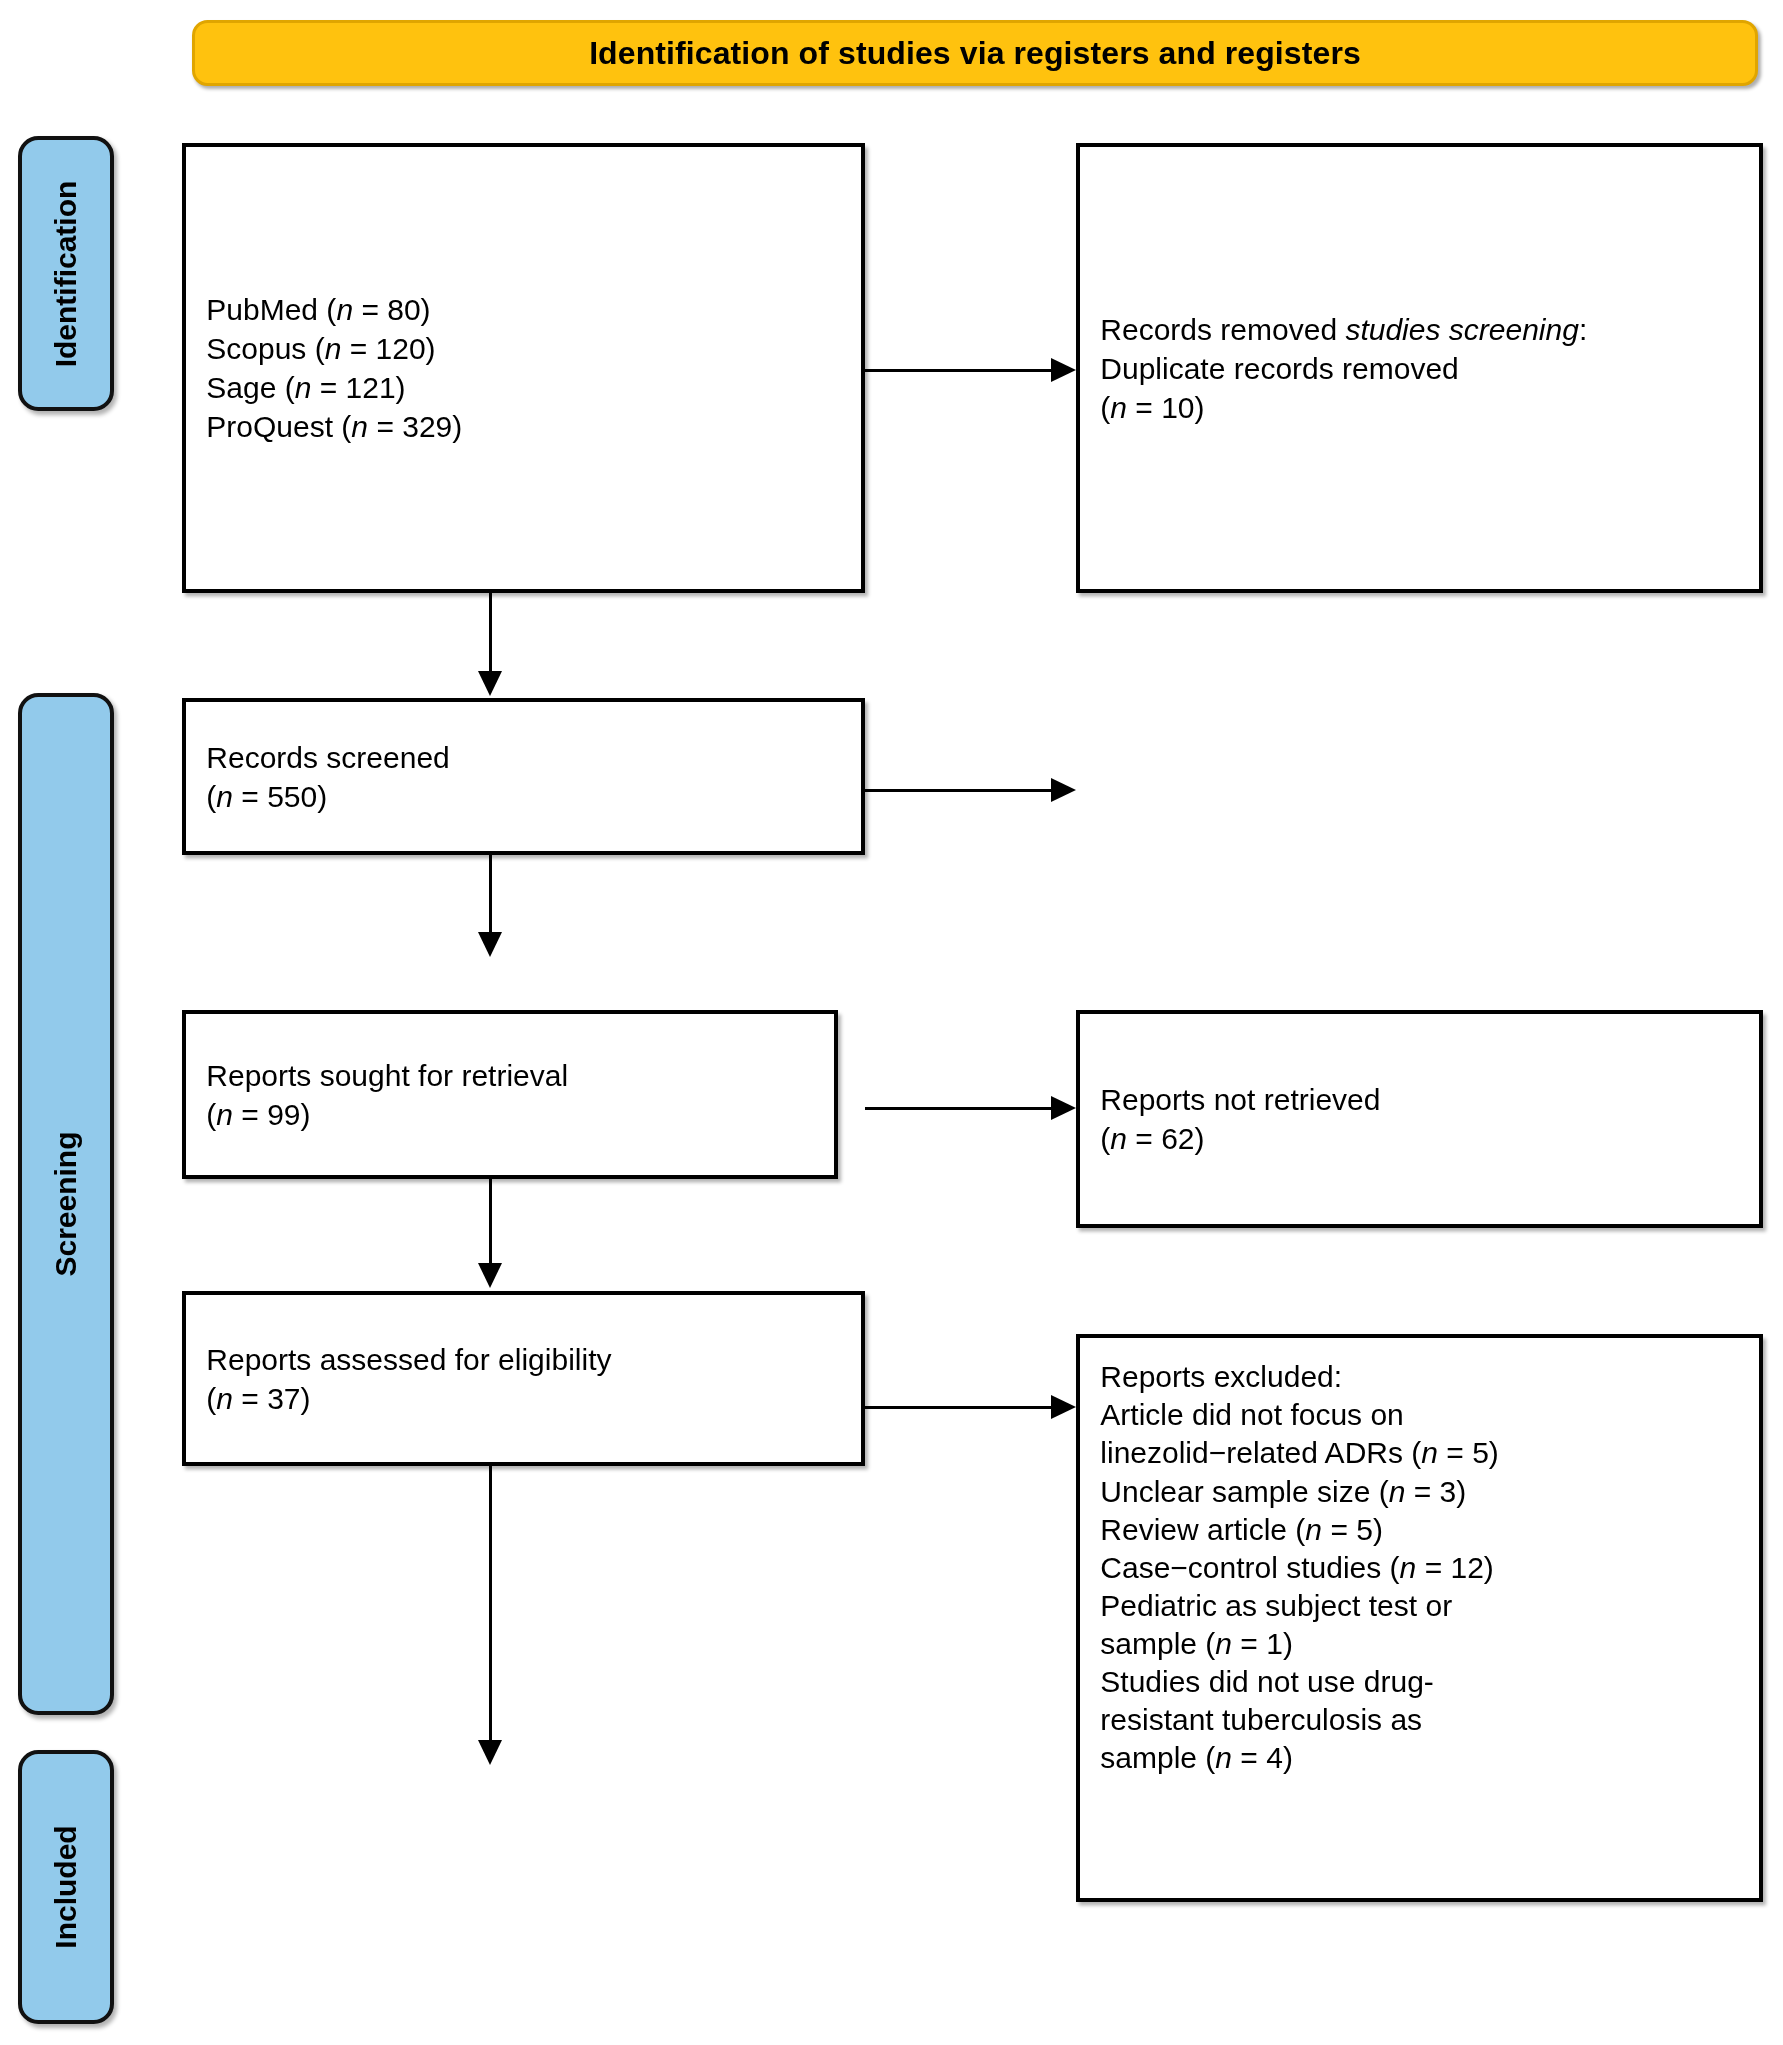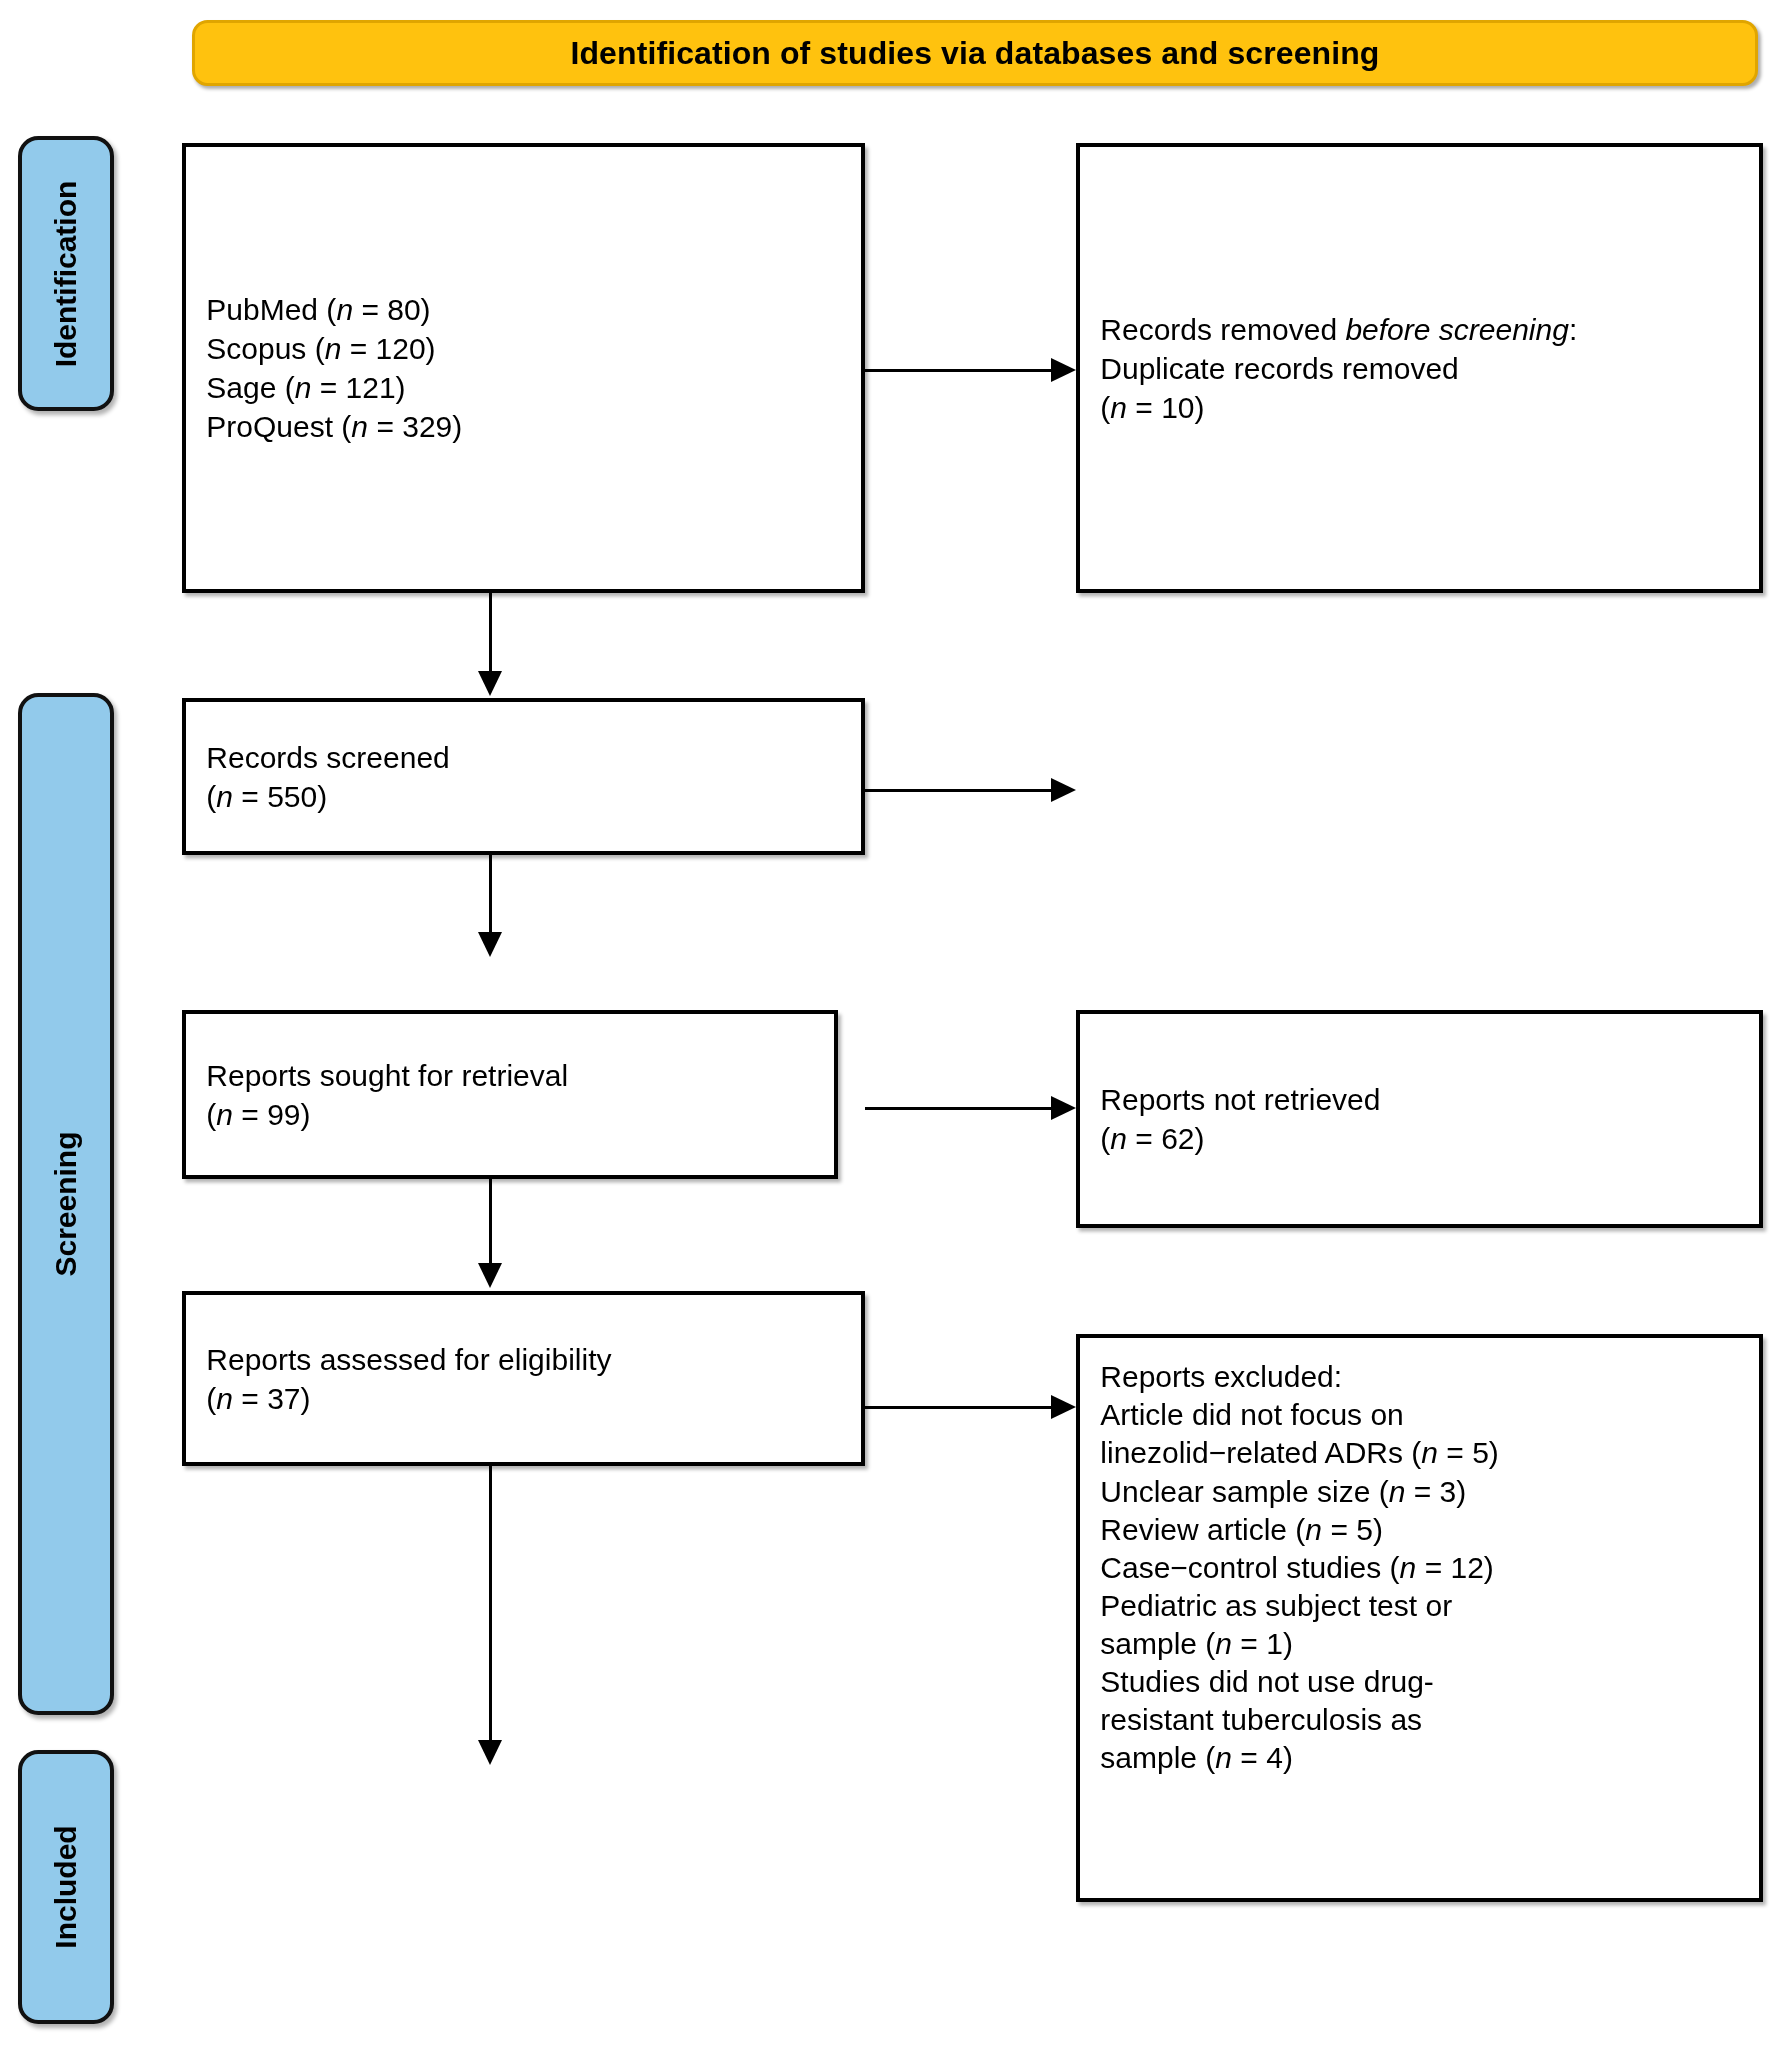--- a/index.html
+++ b/index.html
@@ -127,21 +127,21 @@
     border-bottom: 12.6px solid transparent;
     border-left: 25px solid #000000;
   }
 </style>
 </head>
 <body>
 
 <div id="page">
 
   <div class="header-banner">
-    <span class="header-title">Identification of studies via databases and screening</span>
+    <span class="header-title">Identification of studies via registers and registers</span>
   </div>
 
   <div class="stage-pill" id="pill-identification" style="top:136px; height:275px;">
     <span class="stage-label">Identification</span>
   </div>
 
   <div class="stage-pill" id="pill-screening" style="top:693px; height:1022px;">
     <span class="stage-label">Screening</span>
   </div>
 
@@ -150,21 +150,21 @@
   </div>
 
   <div class="flow-box" style="left:182px; top:143px; width:683px; height:450px;">
     <span class="box-text">PubMed (<i>n</i> = 80)
 Scopus (<i>n</i> = 120)
 Sage (<i>n</i> = 121)
 ProQuest (<i>n</i> = 329)</span>
   </div>
 
   <div class="flow-box" style="left:1076px; top:143px; width:687px; height:450px;">
-    <span class="box-text">Records removed <i>before screening</i>:
+    <span class="box-text">Records removed <i>studies screening</i>:
     Duplicate records removed
 (<i>n</i> = 10)</span>
   </div>
 
   <div class="arrow-h" style="left:865px; top:369px; width:211px; height:3px;">
     <div class="shaft" style="width:191px;"></div>
     <div class="head" style="left:186px;"></div>
   </div>
 
   <div class="arrow-v" style="left:489px; top:593px; width:3px; height:105px;">

